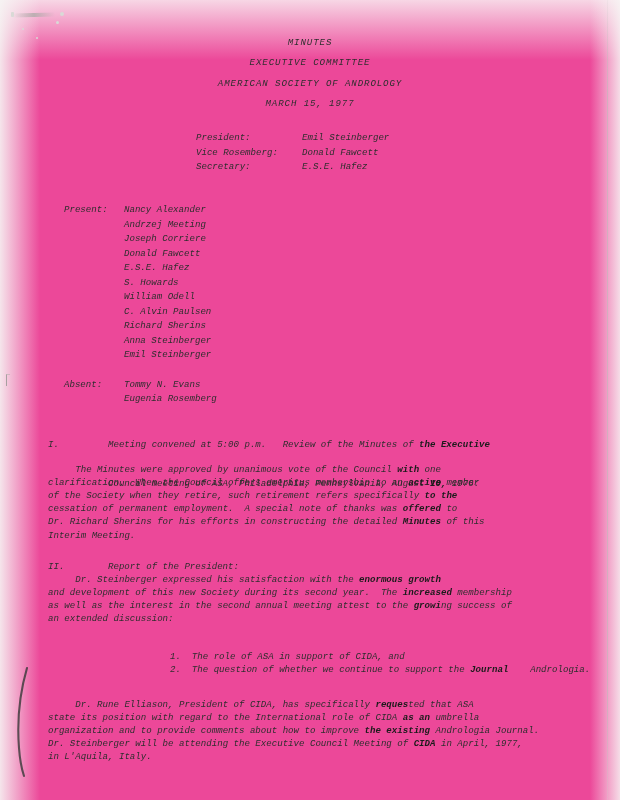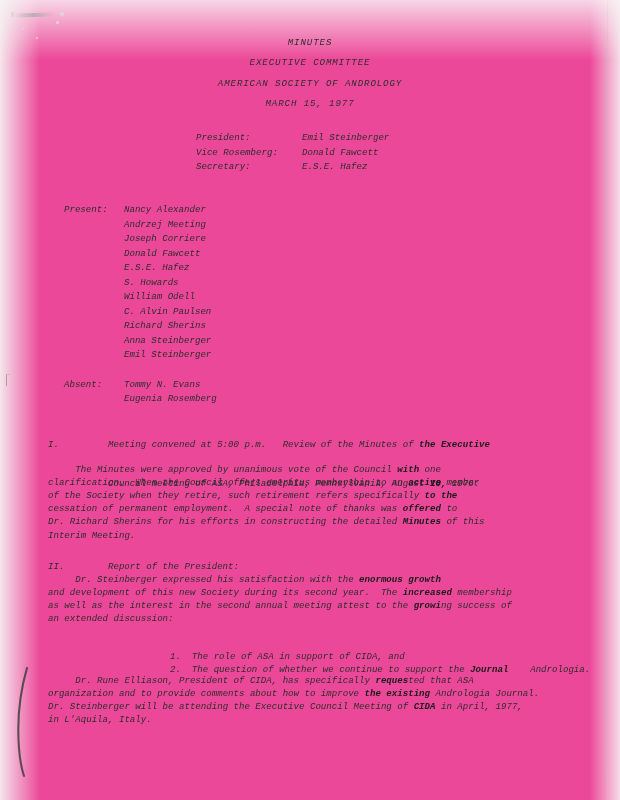--- a/index.html
+++ b/index.html
@@ -277,20 +277,21 @@
 </span><span>and development of this new Society during its second year.  The <span class="b">increased</span> membership
 </span><span>as well as the interest in the second annual meeting attest to the <span class="b">growi</span>ng success of
 </span><span>an extended discussion:</span>
   </div>
 
   <div class="numlist" style="top:637px;">
 <span>1.  The role of ASA in support of CIDA, and</span>
 <span>2.  The question of whether we continue to support the <span class="b">Journal</span>    Andrologia.</span>
   </div>
 
-  <div class="para" style="top:661px;">
+  <div class="para" style="top:685px;">
 <span>     Dr. Rune Elliason, President of CIDA, has specifically <span class="b">reques</span>ted that ASA
+</span><span>state its position with regard to the International role of CIDA <span class="b">as an</span> umbrella
 </span><span>organization and to provide comments about how to improve <span class="b">the existing</span> Andrologia Journal.
 </span><span>Dr. Steinberger will be attending the Executive Council Meeting of <span class="b">CIDA</span> in April, 1977,
 </span><span>in L'Aquila, Italy.</span>
   </div>
 
 </div>
 
 </body></html>

